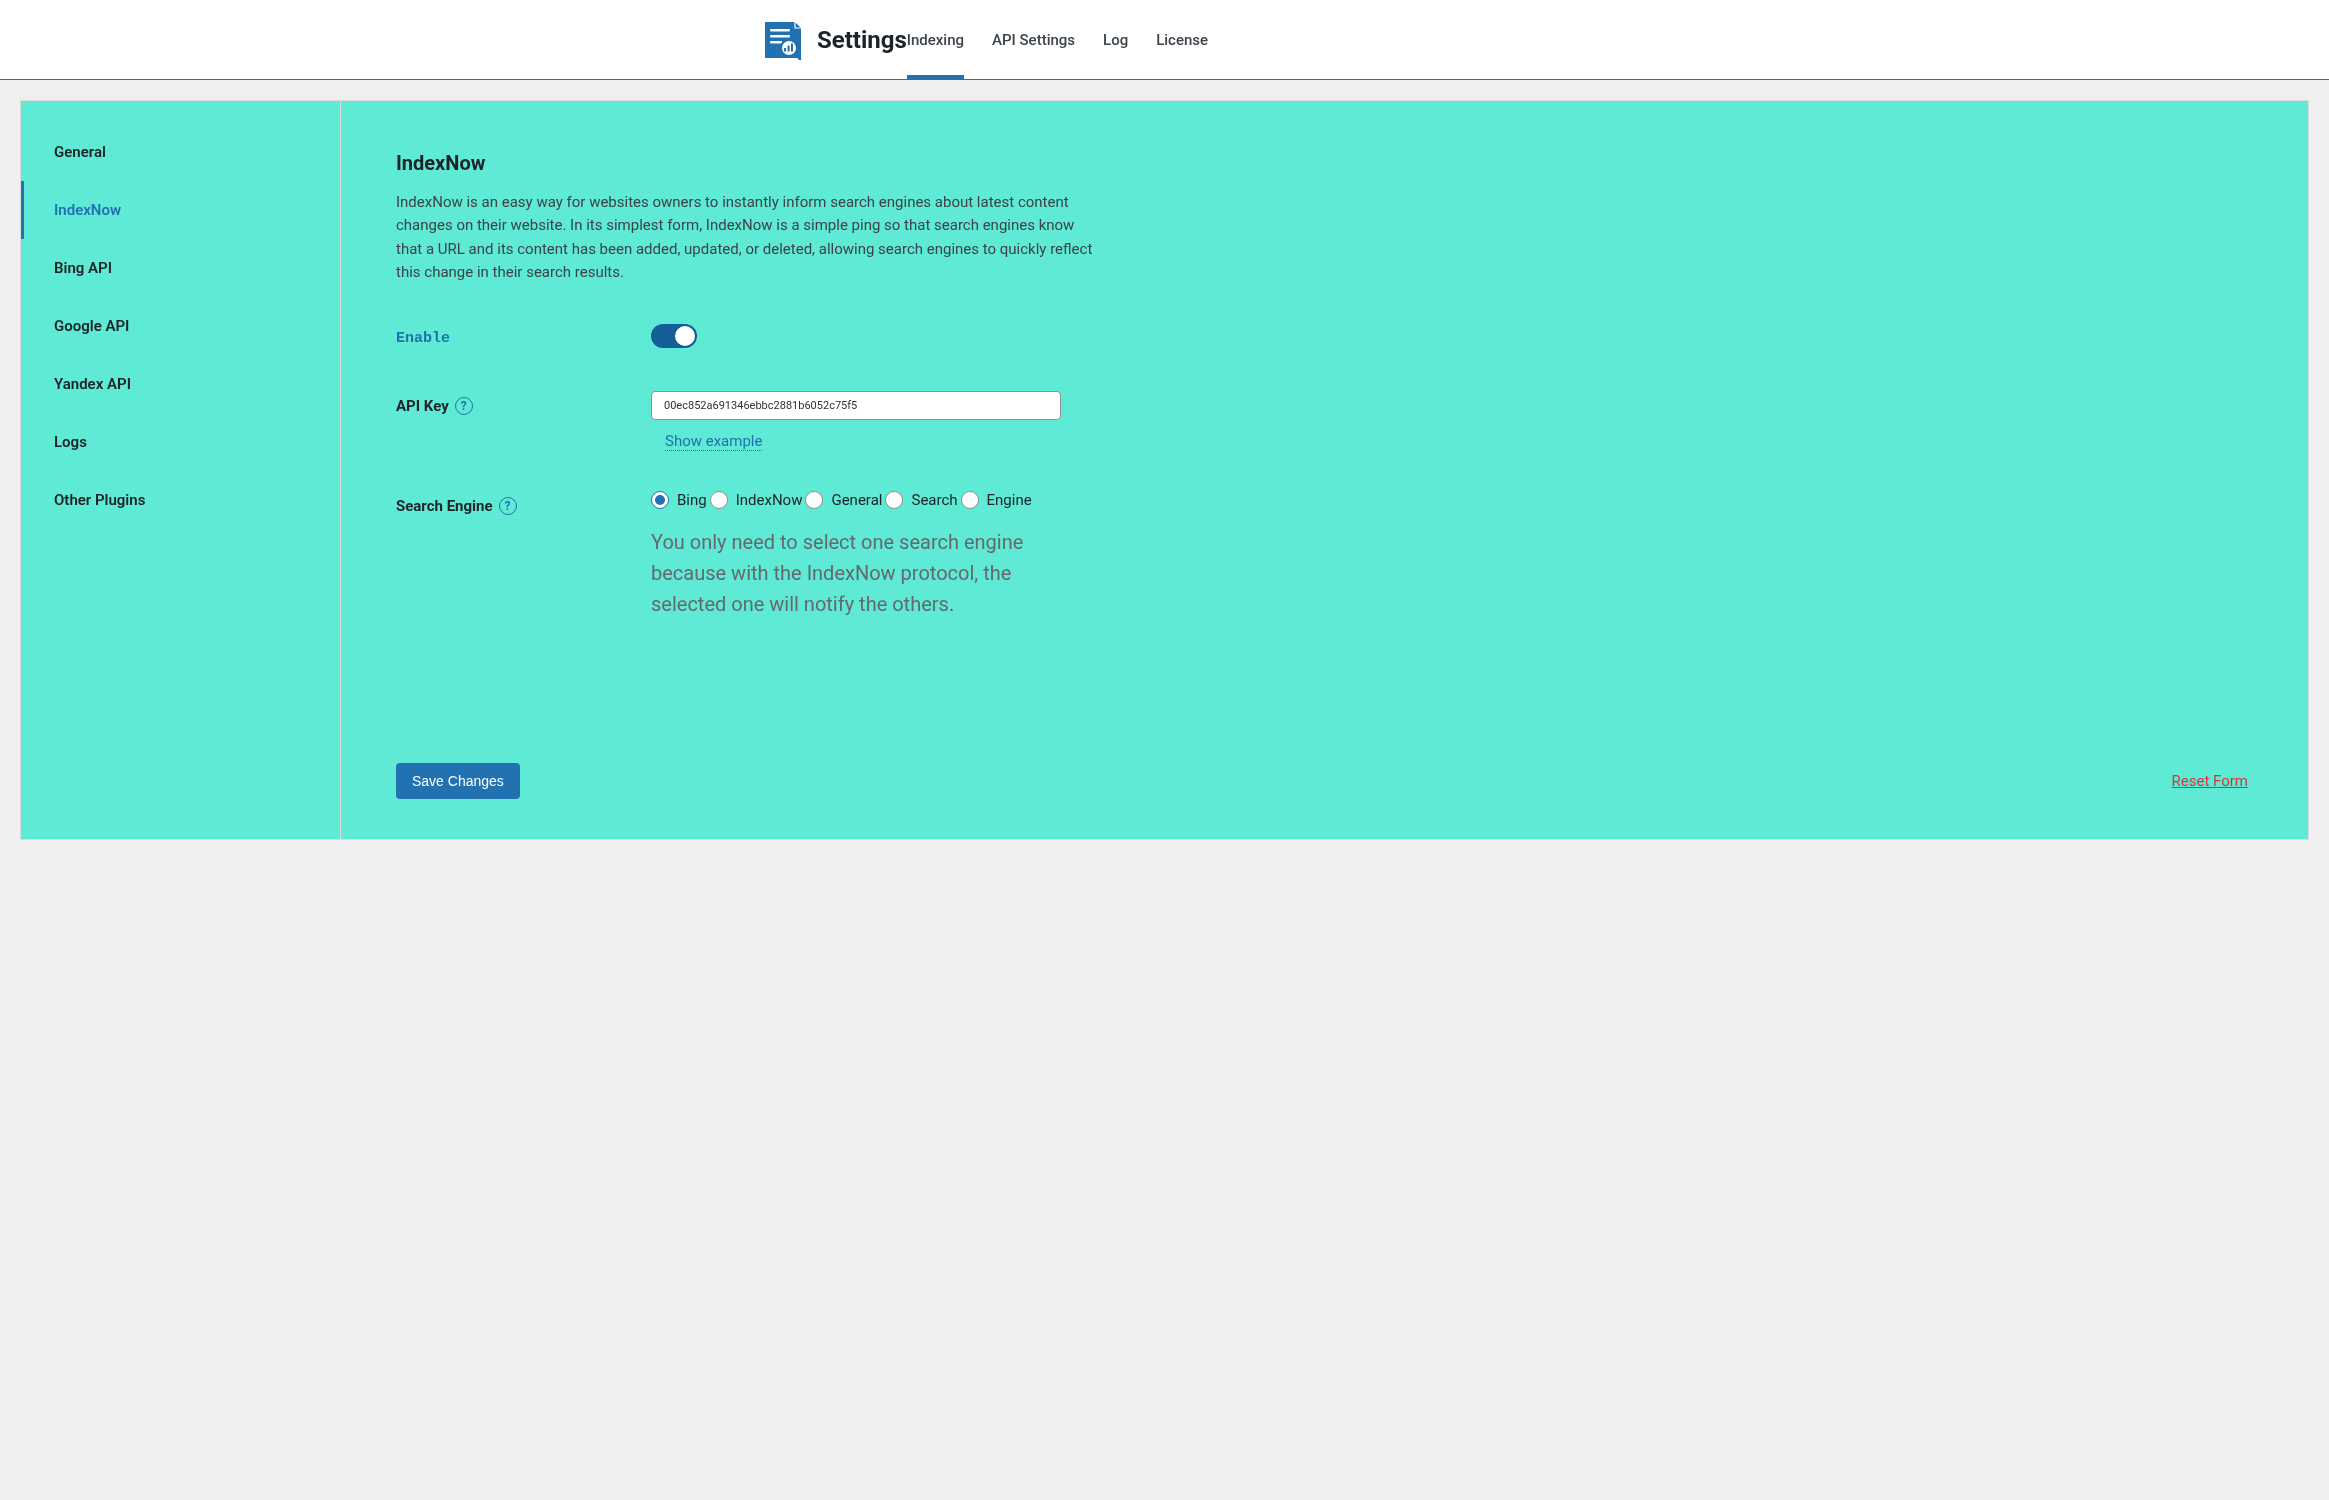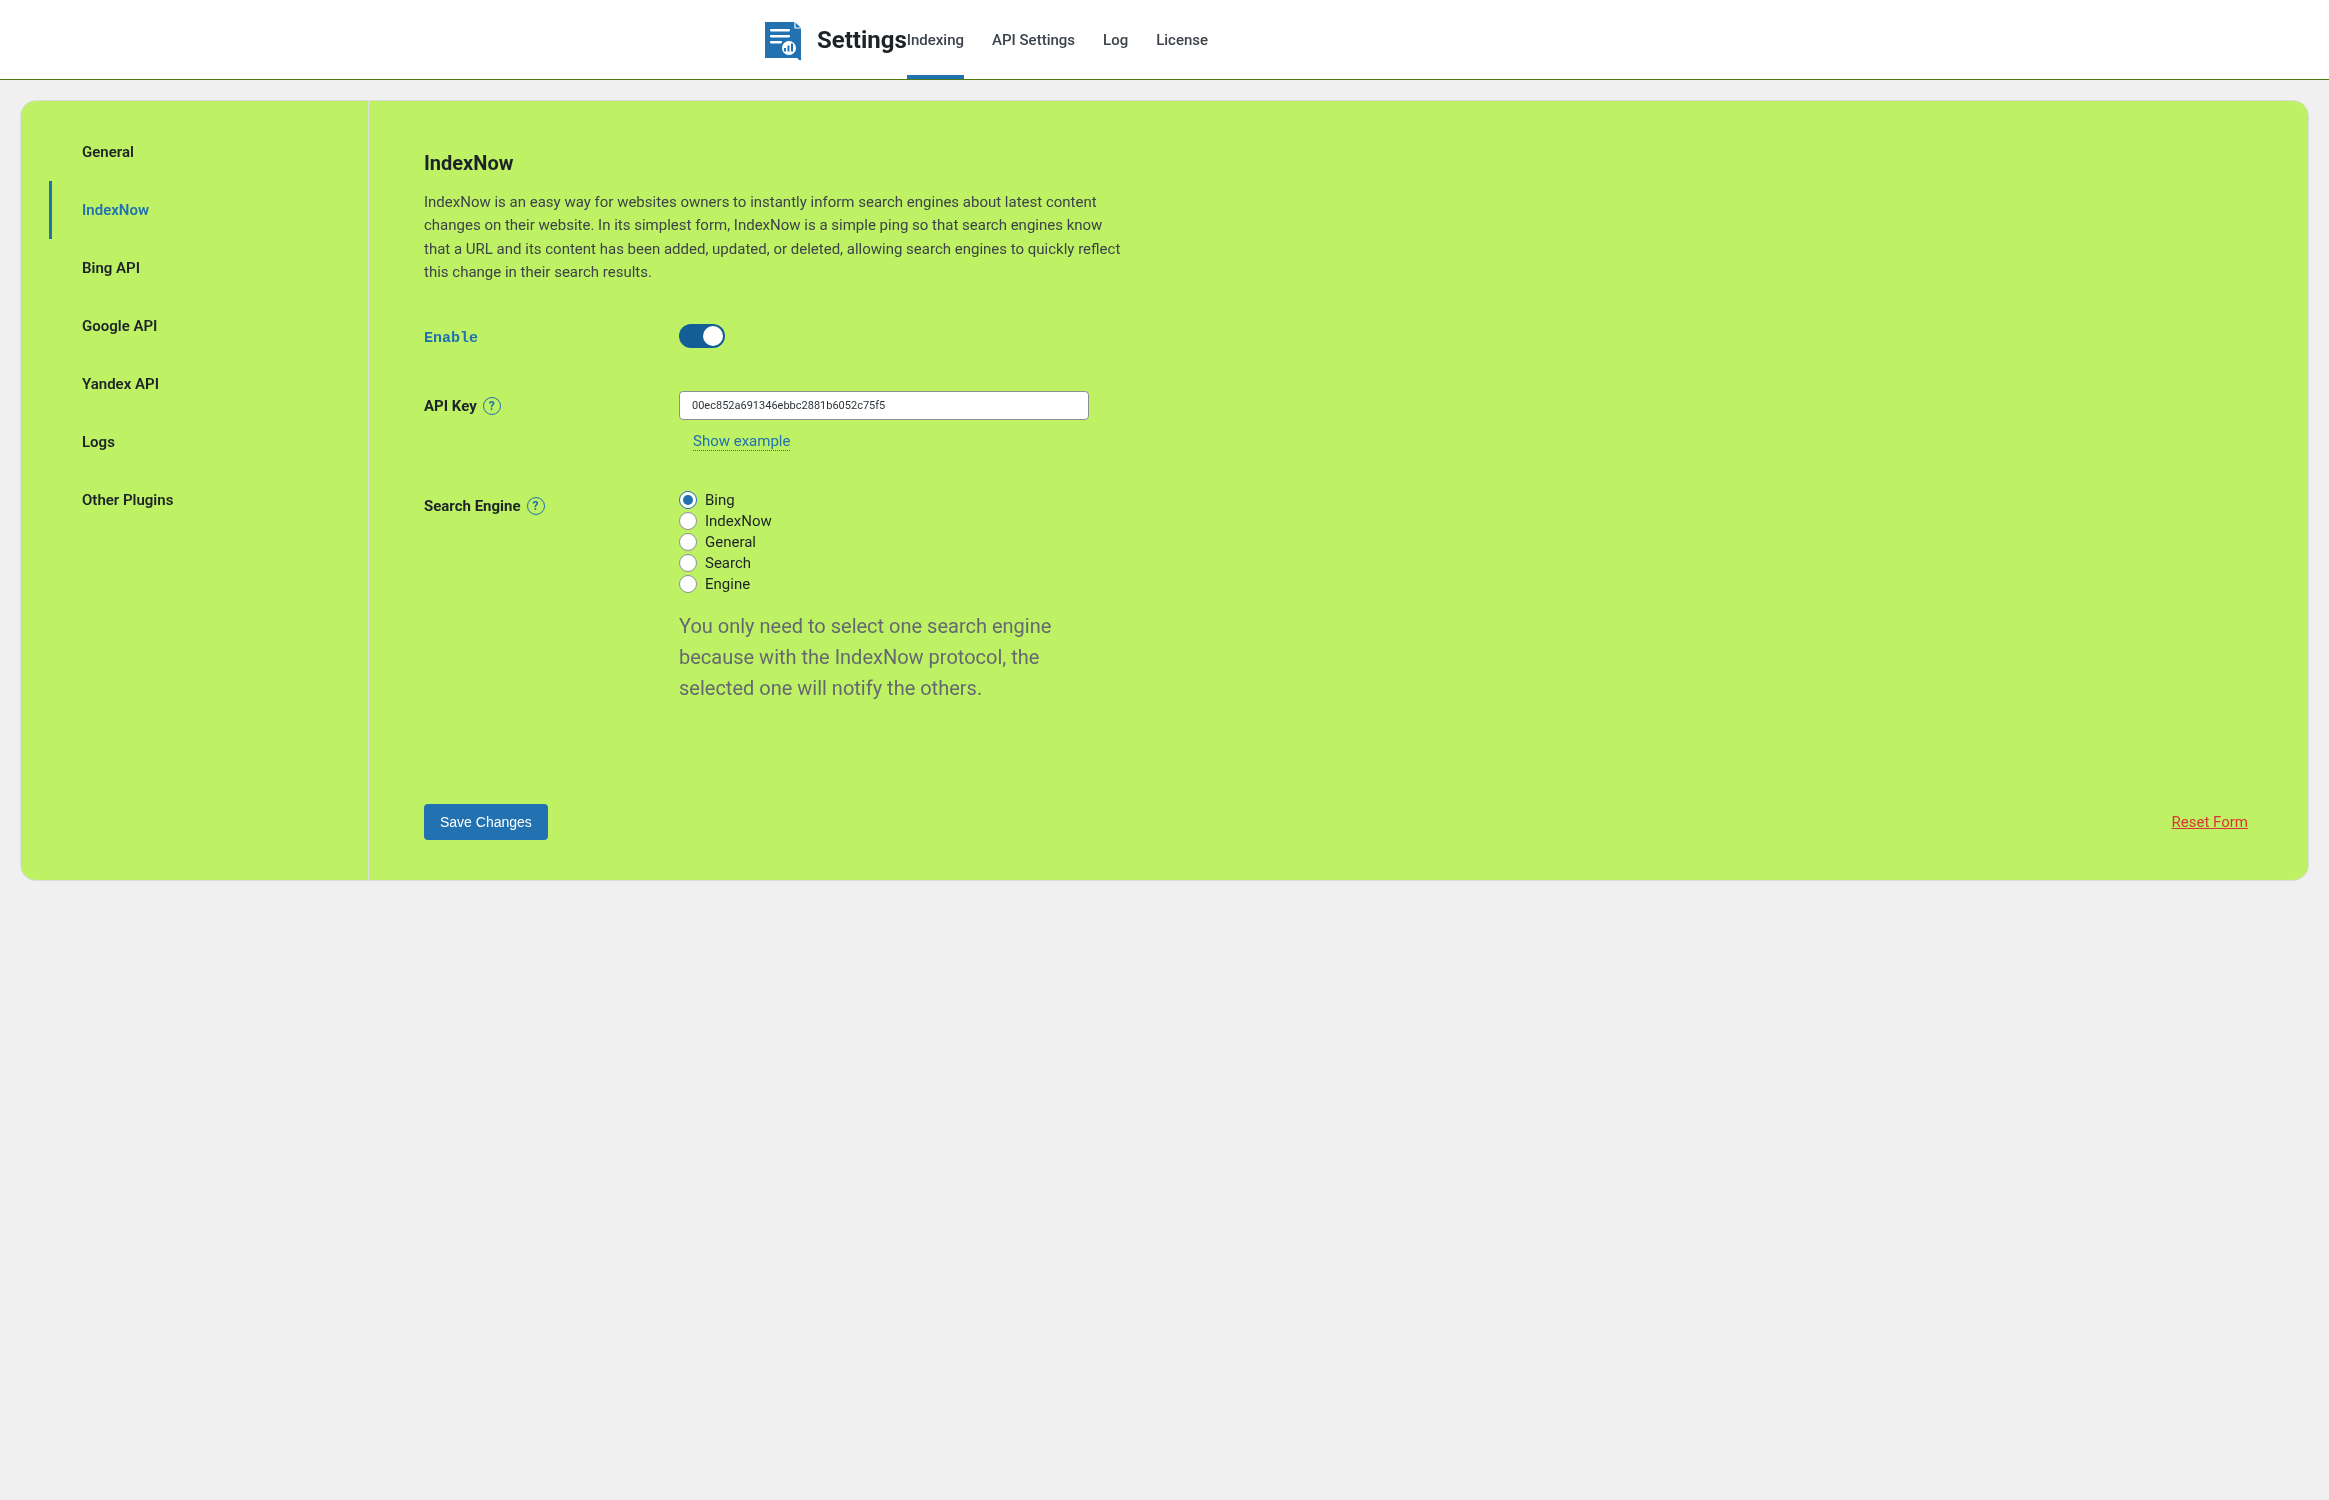--- a/index.html
+++ b/index.html
@@ -51,26 +51,25 @@
       padding-top: 4px;
     }
     .header-nav a.active {
       border-bottom-color: #2271b1;
       color: #3c434a;
     }
     .container {
       padding: 20px;
     }
     .panel {
-      background: #bef264;
+      background: #5eead4;
       border: 1px solid #dcdcde;
-      border-radius: 16px;
+      border-radius: 0;
       display: flex;
       min-height: 740px;
-      padding-left: 28px;
     }
     .sidebar {
       width: 320px;
       border-right: 1px solid #dcdcde;
       padding: 22px 0;
     }
     .sidebar-item {
       padding: 20px 30px;
       font-size: 15px;
       font-weight: 600;
@@ -152,21 +151,20 @@
       display: inline-block;
       margin-top: 12px;
       margin-left: 14px;
       color: #2271b1;
       font-size: 15px;
       border-bottom: 1px dotted #2271b1;
       cursor: pointer;
     }
     .radio-list {
       display: flex;
-      flex-direction: column;
       gap: 3px;
     }
     .radio-row {
       display: flex;
       align-items: center;
       gap: 8px;
       font-size: 15px;
       color: #1d2327;
       cursor: pointer;
     }

